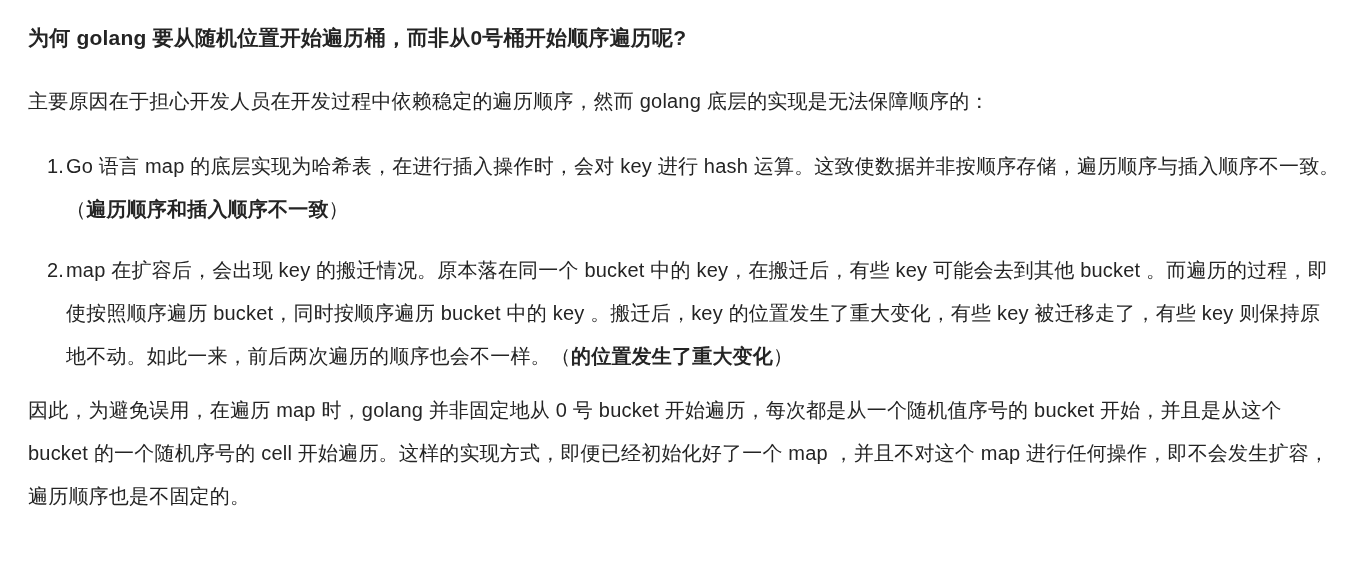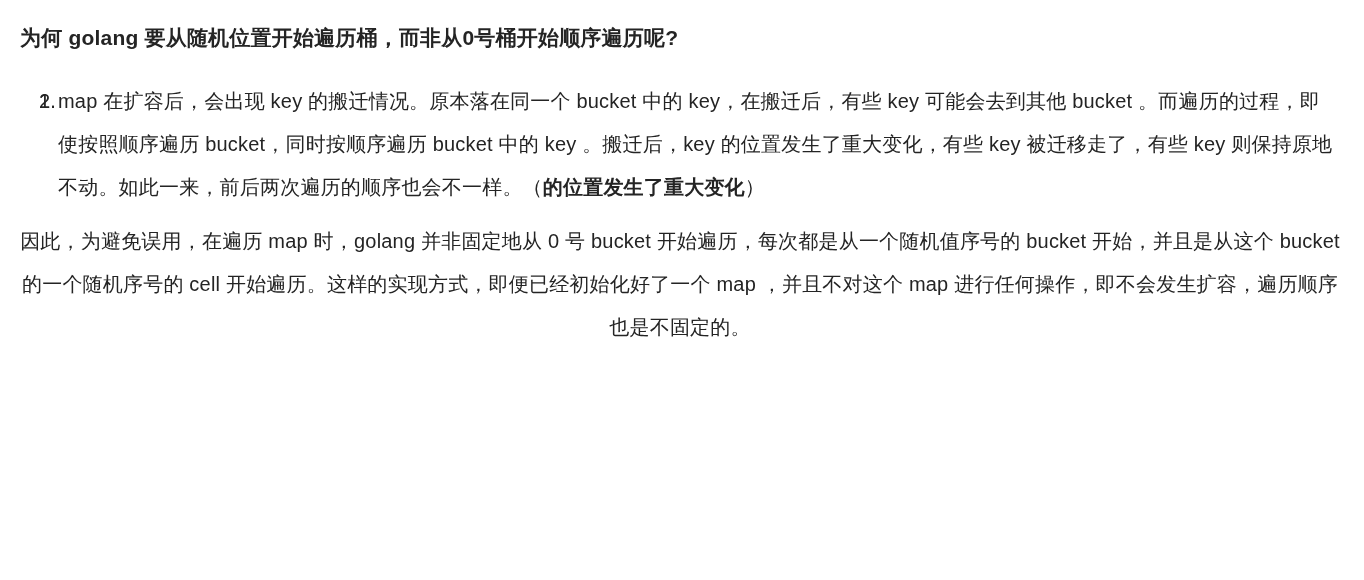--- a/index.html
+++ b/index.html
@@ -10,21 +10,21 @@
   body {
     width: 1364px;
     height: 580px;
     overflow: hidden;
     font-family: "Liberation Sans", "DejaVu Sans", sans-serif;
     color: #242424;
   }
   .doc {
     box-sizing: border-box;
     width: 1364px;
-    padding: 22px 24px 0 20px;
+    padding: 22px 24px 0 28px;
   }
   .heading {
     font-size: 21px;
     font-weight: 700;
     line-height: 31px;
     margin: 0 0 27px 0;
     letter-spacing: 0.2px;
   }
   .para {
     font-size: 20px;
@@ -50,37 +50,38 @@
   .reason-list li:last-child {
     margin-bottom: 0;
   }
   .li-marker {
     position: absolute;
     left: -19px;
     top: 0;
   }
   .conclusion {
     margin-top: 11px;
-    text-align: center;
   }
   .seg-bold {
     font-weight: 700;
   }
 </style>
 </head>
 <body>
 
 <div class="doc">
 
   <h4 class="heading">为何 golang 要从随机位置开始遍历桶，而非从0号桶开始顺序遍历呢?</h4>
 
+  <p class="para intro">主要原因在于担心开发人员在开发过程中依赖稳定的遍历顺序，然而 golang 底层的实现是无法保障顺序的：</p>
 
   <ol class="reason-list">
     <li>
       <span class="li-marker">1.</span>
+      <span class="li-text"><span>Go 语言 map 的底层实现为哈希表，在进行插入操作时，会对 key 进行 hash 运算。这致使数据并非按顺序存储，遍历顺序与插入顺序不一致。（</span><span class="seg-bold">遍历顺序和插入顺序不一致</span><span>）</span></span>
     </li>
     <li>
       <span class="li-marker">2.</span>
       <span class="li-text"><span>map 在扩容后，会出现 key 的搬迁情况。原本落在同一个 bucket 中的 key，在搬迁后，有些 key 可能会去到其他 bucket 。而遍历的过程，即使按照顺序遍历 bucket，同时按顺序遍历 bucket 中的 key 。搬迁后，key 的位置发生了重大变化，有些 key 被迁移走了，有些 key 则保持原地不动。如此一来，前后两次遍历的顺序也会不一样。（</span><span class="seg-bold">的位置发生了重大变化</span><span>）</span></span>
     </li>
   </ol>
 
   <p class="para conclusion">因此，为避免误用，在遍历 map 时，golang 并非固定地从 0 号 bucket 开始遍历，每次都是从一个随机值序号的 bucket 开始，并且是从这个 bucket 的一个随机序号的 cell 开始遍历。这样的实现方式，即便已经初始化好了一个 map ，并且不对这个 map 进行任何操作，即不会发生扩容，遍历顺序也是不固定的。</p>
 
 </div>

